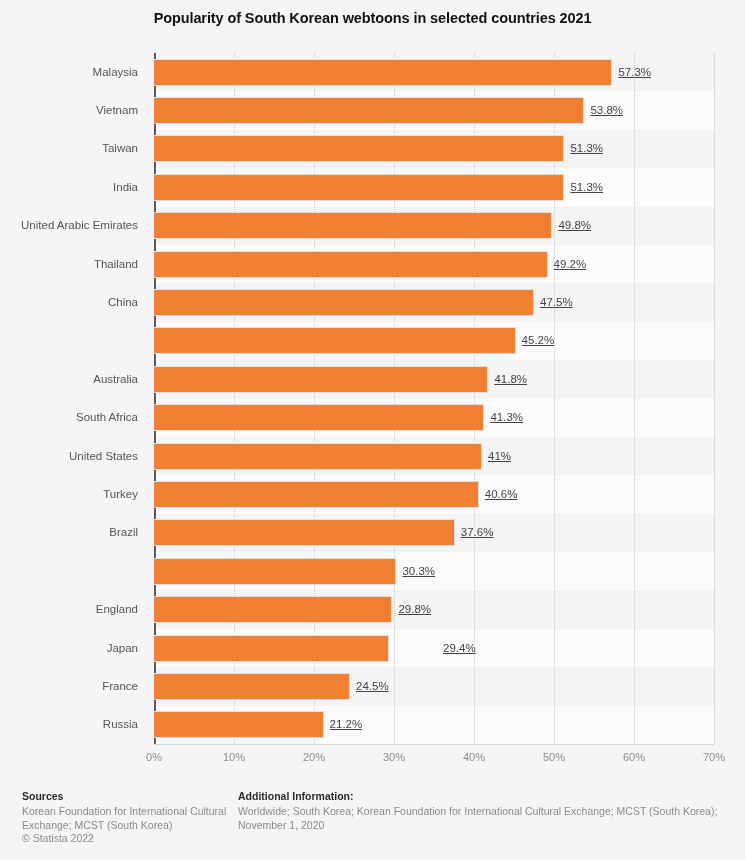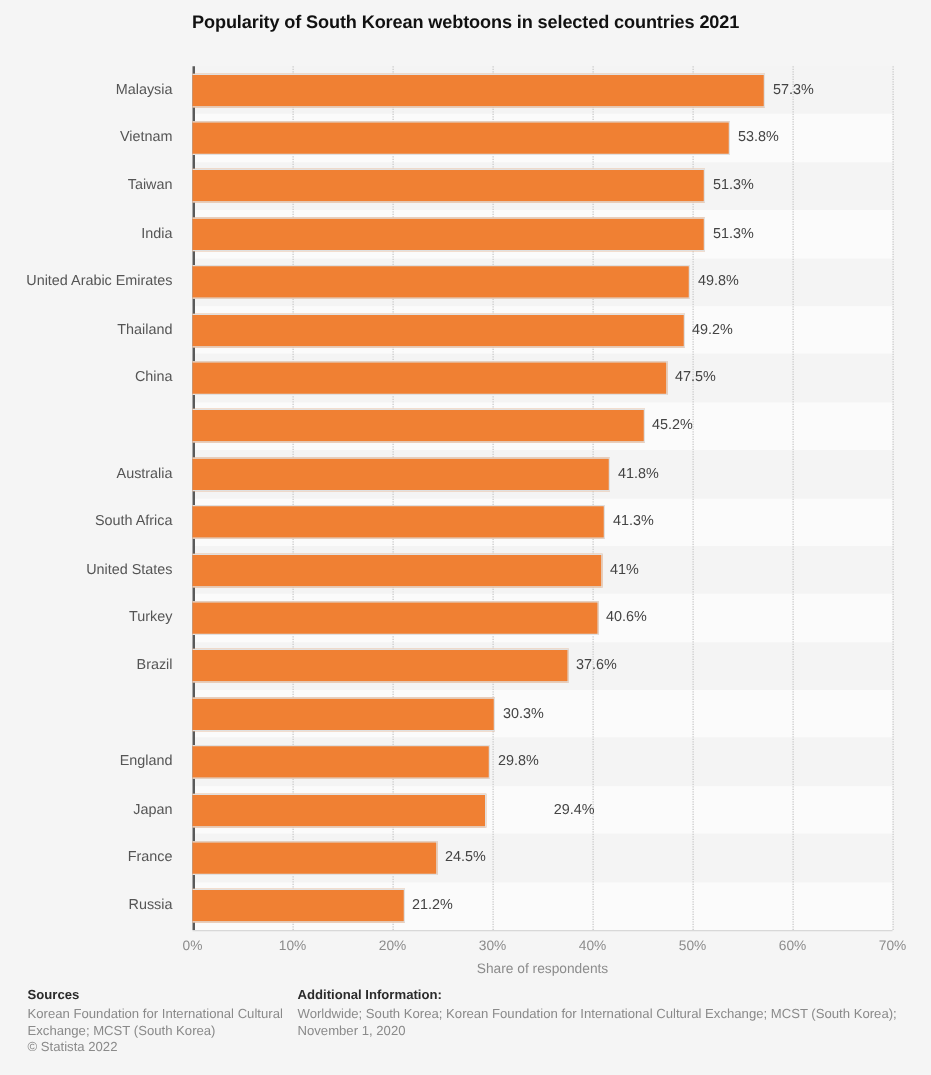--- a/index.html
+++ b/index.html
@@ -86,20 +86,21 @@
   }
 
   .bar-value {
     position: absolute;
     height: 27px;
     line-height: 27px;
     font-size: 11.5px;
     color: #444444;
     white-space: nowrap;
     padding-left: 6px;
+    text-decoration: underline;
   }
 
   
   .cat-label {
     position: absolute;
     right: 745px;
     width: 140px;
     text-align: right;
     font-size: 11.5px;
     color: #555555;
@@ -268,21 +269,20 @@
     </div>
 
 <div class="xtick" style="left: 154px;">0%</div>
     <div class="xtick" style="left: 234px;">10%</div>
     <div class="xtick" style="left: 314px;">20%</div>
     <div class="xtick" style="left: 394px;">30%</div>
     <div class="xtick" style="left: 474px;">40%</div>
     <div class="xtick" style="left: 554px;">50%</div>
     <div class="xtick" style="left: 634px;">60%</div>
     <div class="xtick" style="left: 714px;">70%</div>
-    <div class="x-axis-title">Share of respondents</div>
   </div>
 
 <div class="footer">
   <div class="footer-col-left">
     <div class="footer-head">Sources</div>
     <div class="footer-line">Korean Foundation for International Cultural</div>
     <div class="footer-line">Exchange; MCST (South Korea)</div>
     <div class="footer-line">© Statista 2022</div>
   </div>
   <div class="footer-col-right">

